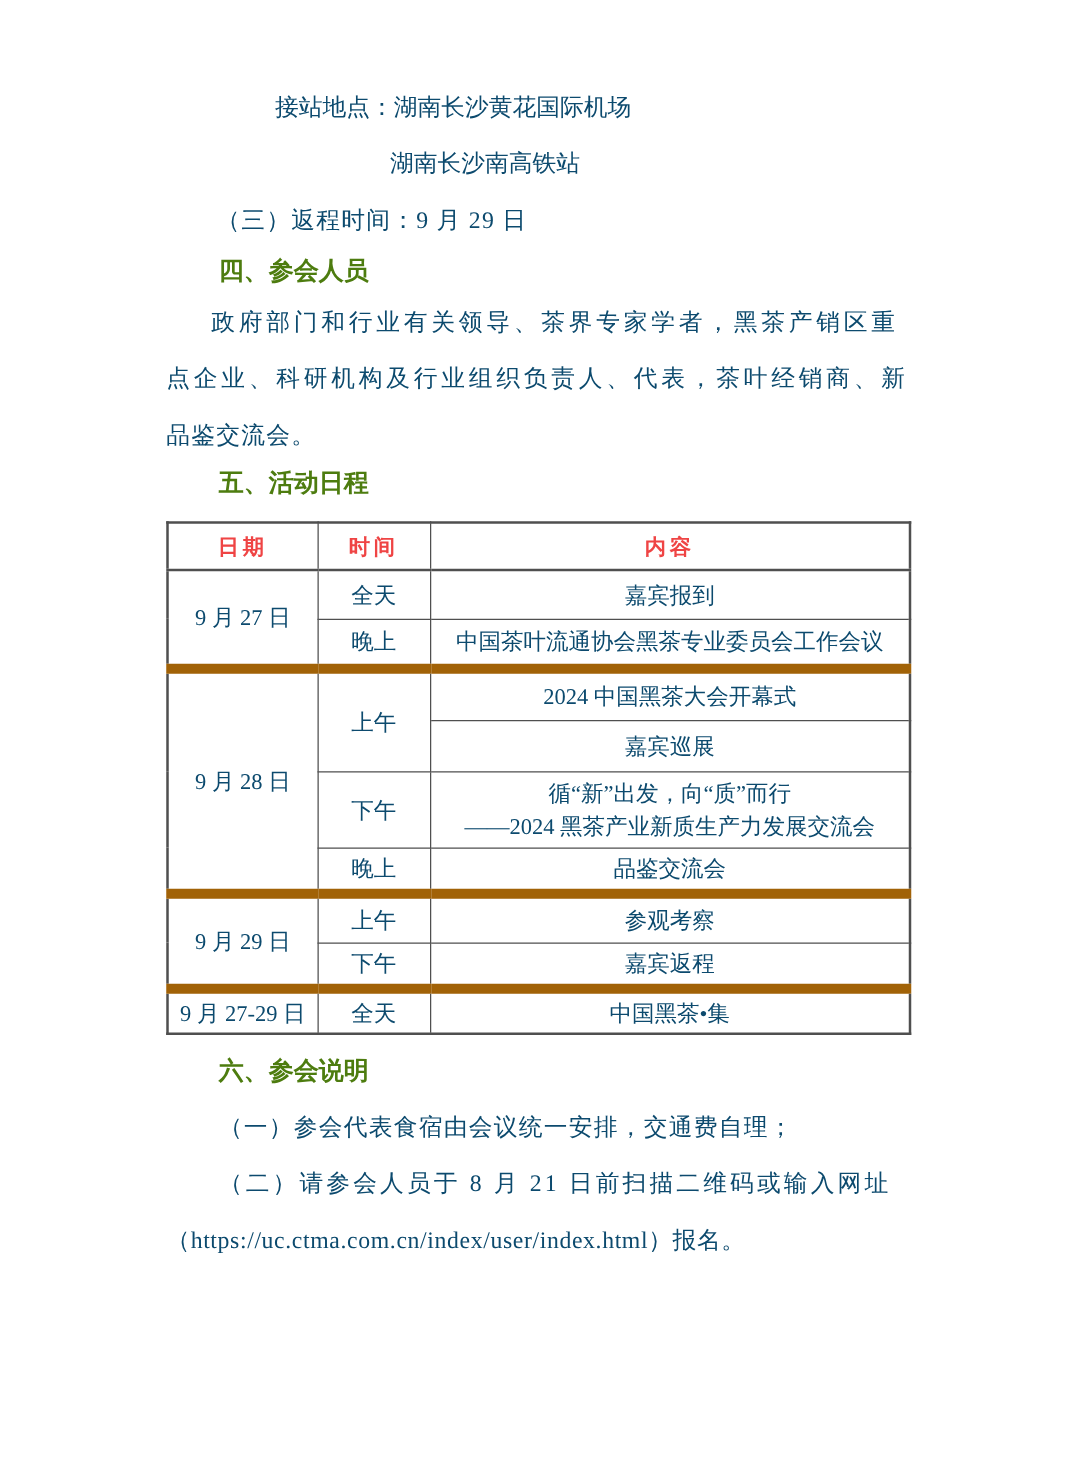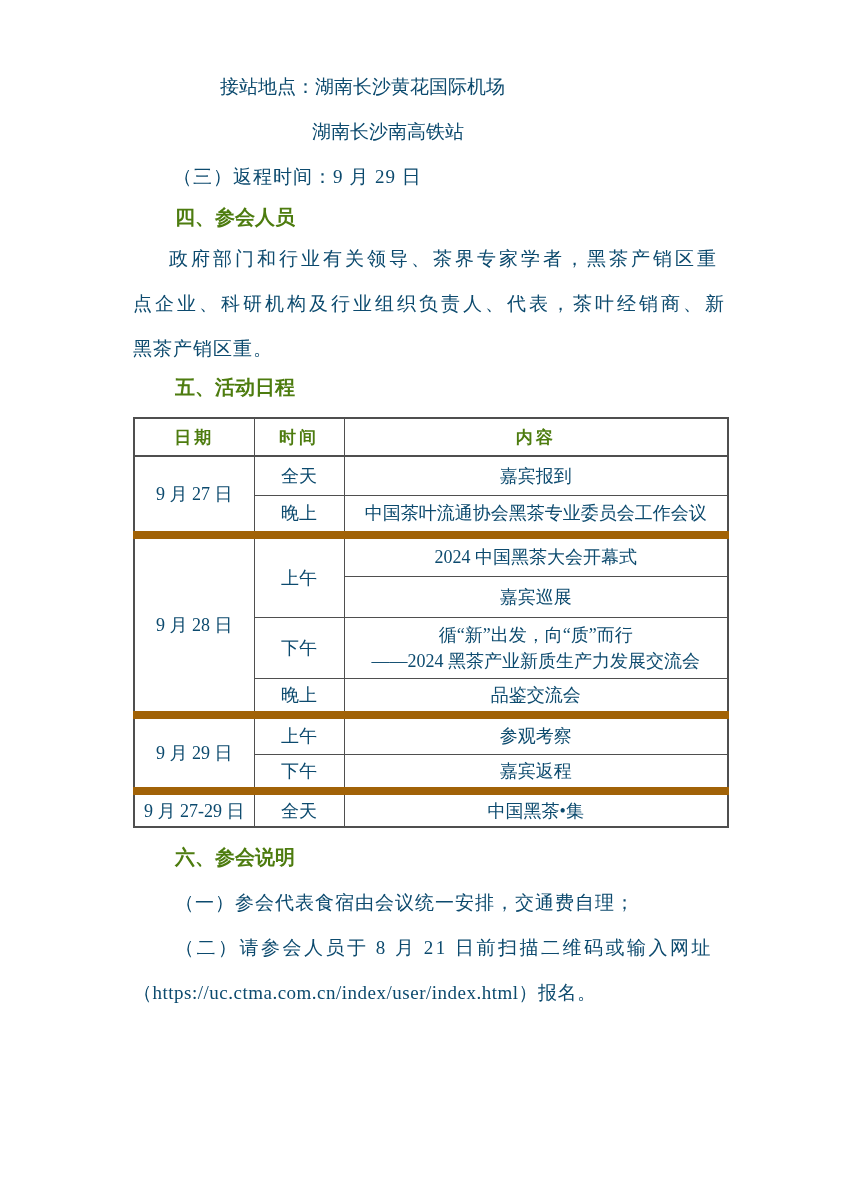--- a/index.html
+++ b/index.html
@@ -67,42 +67,42 @@
     vertical-align: middle;
     padding: 0;
     font-size: 18px;
     color: #0c4a6e;
     overflow: hidden;
   }
   table.schedule th {
     font-family: "Liberation Sans", "DejaVu Sans", sans-serif;
     font-weight: bold;
     font-size: 17px;
-    color: #4d7c0f;
+    color: #ef4444;
     letter-spacing: 3px;
     border-bottom: 2px solid #4f4f4f;
   }
   tr.grp td { border-top: 8px solid #a16207; }
   .cell-2l div { line-height: 26px; font-size: 18px; }
 </style>
 </head>
 <body>
 
 <div class="page">
   <div class="content">
 
     <div class="line indent-87" style="margin-top:64px;">接站地点：湖南长沙黄花国际机场</div>
     <div class="line indent-179">湖南长沙南高铁站</div>
     <div class="line indent-40">（三）返程时间：9 月 29 日</div>
 
     <h2 class="heading h4">四、参会人员</h2>
 
     <div class="line para1">政府部门和行业有关领导、茶界专家学者，黑茶产销区重</div>
     <div class="line para2">点企业、科研机构及行业组织负责人、代表，茶叶经销商、新</div>
-    <div class="line para3">黑茶产销区重。</div>
+    <div class="line para3">品鉴交流会。</div>
 
     <h2 class="heading h5">五、活动日程</h2>
 
     <table class="schedule">
       <colgroup>
         <col style="width:120px">
           <col style="width:90px">
           <col style="width:384px">
       </colgroup>
       <tbody>

